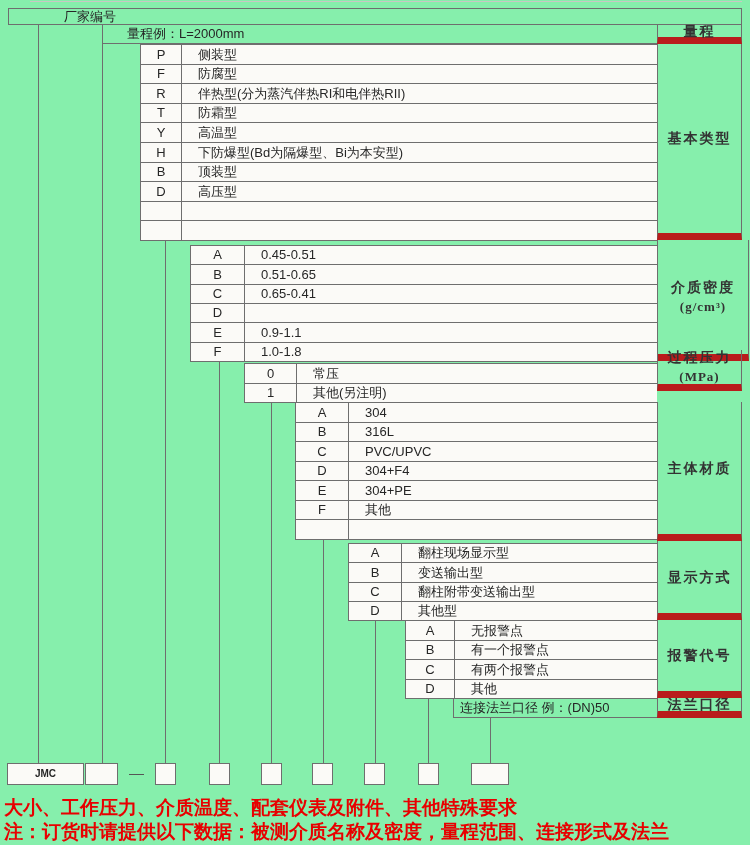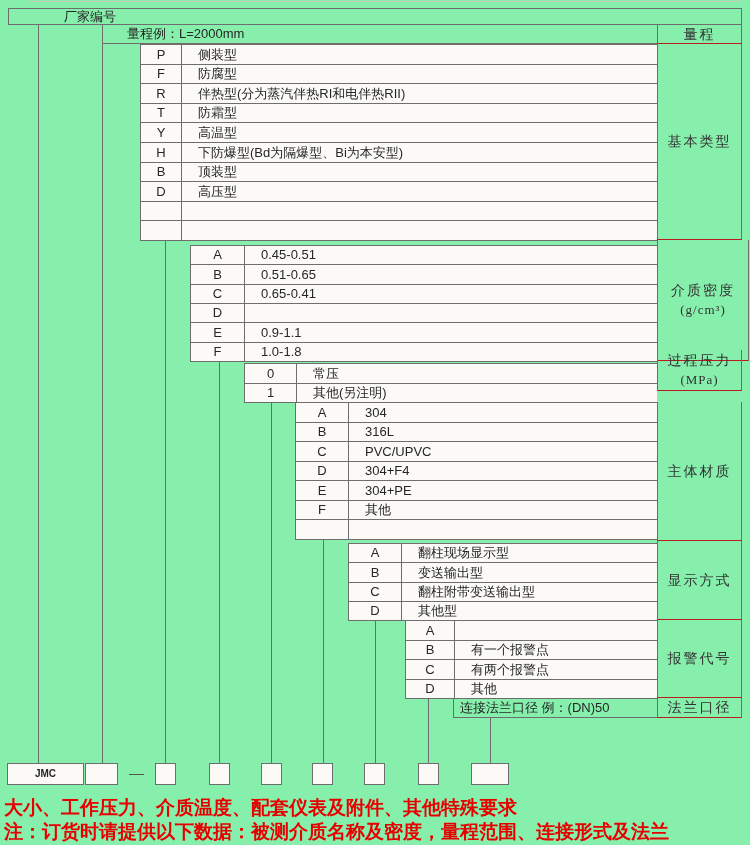--- a/index.html
+++ b/index.html
@@ -3,23 +3,23 @@
 <meta charset="utf-8">
 <style>
   html,body{margin:0;padding:0;background:#fff;}
   #stage{position:relative;width:750px;height:845px;background:#86efac;
     font-family:"Liberation Sans","DejaVu Sans",sans-serif;color:#262626;overflow:hidden;}
   .abs{position:absolute;box-sizing:border-box;}
   .row{display:flex;border-top:1px solid #6e6e6e;border-left:1px solid #6e6e6e;background:#fbfaf7;}
   .row.last{border-bottom:1px solid #6e6e6e;}
   .code-cell{text-align:center;border-right:1px solid #6e6e6e;font-size:13px;flex:none;}
   .desc-cell{flex:1;padding-left:16px;font-size:13px;white-space:nowrap;overflow:hidden;}
-  .label-box{border-left:1px solid #6e6e6e;border-right:1px solid #6e6e6e;border-bottom:1px solid #b91c1c;
+  .label-box{border-left:1px solid #6e6e6e;border-right:1px solid #6e6e6e;border-bottom:7px solid #b91c1c;
     display:flex;flex-direction:column;justify-content:center;align-items:center;text-align:center;
-    font-family:"Liberation Serif","DejaVu Serif",serif;font-size:14px;font-weight:400;
+    font-family:"Liberation Serif","DejaVu Serif",serif;font-size:14px;font-weight:700;
     letter-spacing:2px;line-height:19px;color:#333;}
   .label-unit{letter-spacing:1px;font-size:13px;}
   .vline{width:1px;background:#6e6e6e;}
   .mbox{border:1px solid #6e6e6e;background:#fbfaf7;}
   #topline{left:30px;top:1px;width:712px;height:1px;background:#c9c8c3;}
   #factory-row{left:8px;top:8px;width:734px;height:17px;border:1px solid #6e6e6e;font-size:13px;line-height:15px;padding-left:55px;}
   #range-row{left:68px;top:25px;width:589px;height:19px;border-left:1px solid #6e6e6e;border-bottom:1px solid #6e6e6e;font-size:13px;line-height:18px;padding-left:24px;margin-left:34px;}
   #range-label{left:657px;top:25px;width:85px;height:19px;line-height:17px;}
   #flange-row{left:453px;top:698px;width:204px;height:20px;border-left:1px solid #6e6e6e;border-bottom:1px solid #6e6e6e;font-size:13px;line-height:19px;padding-left:6px;}
   #flange-label{left:657px;top:698px;width:85px;height:20px;line-height:18px;}
@@ -189,20 +189,21 @@
     </div>
     <div class="abs row last" style="left: 348px; top: 601px; width: 309px; height: 20px;">
       <div class="code-cell" style="width: 52px; line-height: 18px;">D</div>
       <div class="desc-cell" style="line-height: 18px;">其他型</div>
     </div>
     <div class="abs label-box" style="left: 657px; top: 541px; width: 85px; height: 79px;">
       <span>显示方式</span>
     </div>
     <div class="abs row" style="left: 405px; top: 620px; width: 252px; height: 20px;">
       <div class="code-cell" style="width: 48px; line-height: 19px;">A</div>
+      <div class="desc-cell" style="line-height: 19px;">无报警点</div>
     </div>
     <div class="abs row" style="left: 405px; top: 640px; width: 252px; height: 19px;">
       <div class="code-cell" style="width: 48px; line-height: 18px;">B</div>
       <div class="desc-cell" style="line-height: 18px;">有一个报警点</div>
     </div>
     <div class="abs row" style="left: 405px; top: 659px; width: 252px; height: 20px;">
       <div class="code-cell" style="width: 48px; line-height: 19px;">C</div>
       <div class="desc-cell" style="line-height: 19px;">有两个报警点</div>
     </div>
     <div class="abs row last" style="left: 405px; top: 679px; width: 252px; height: 20px;">

